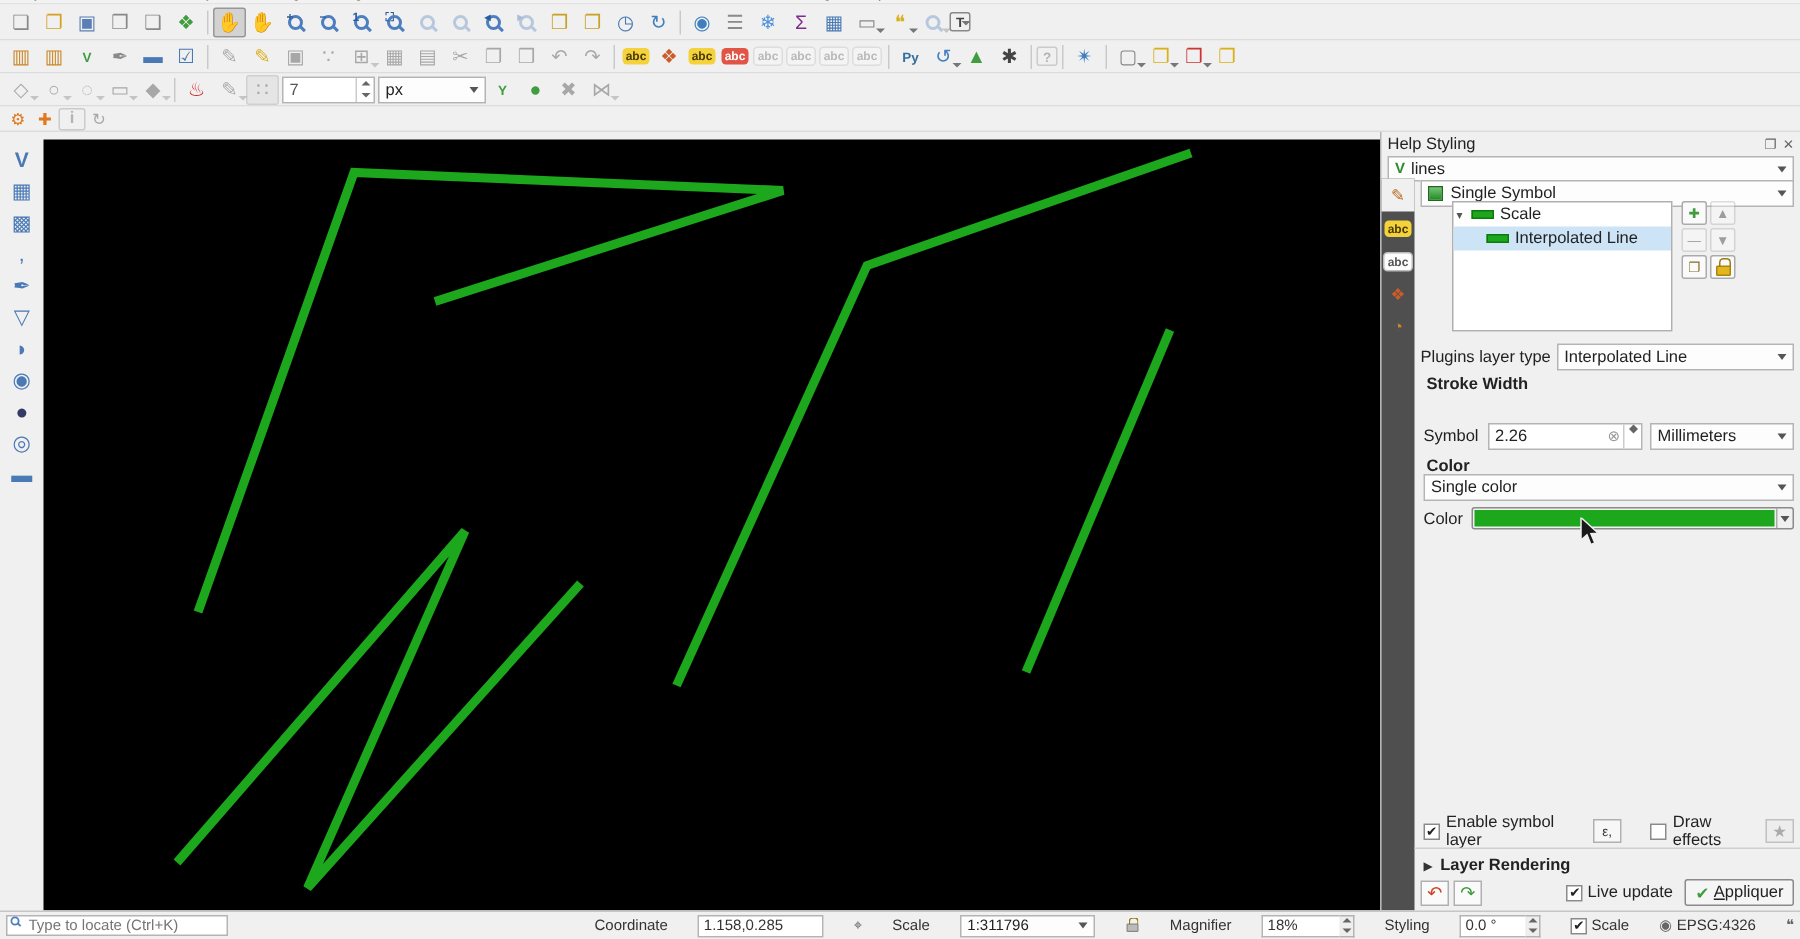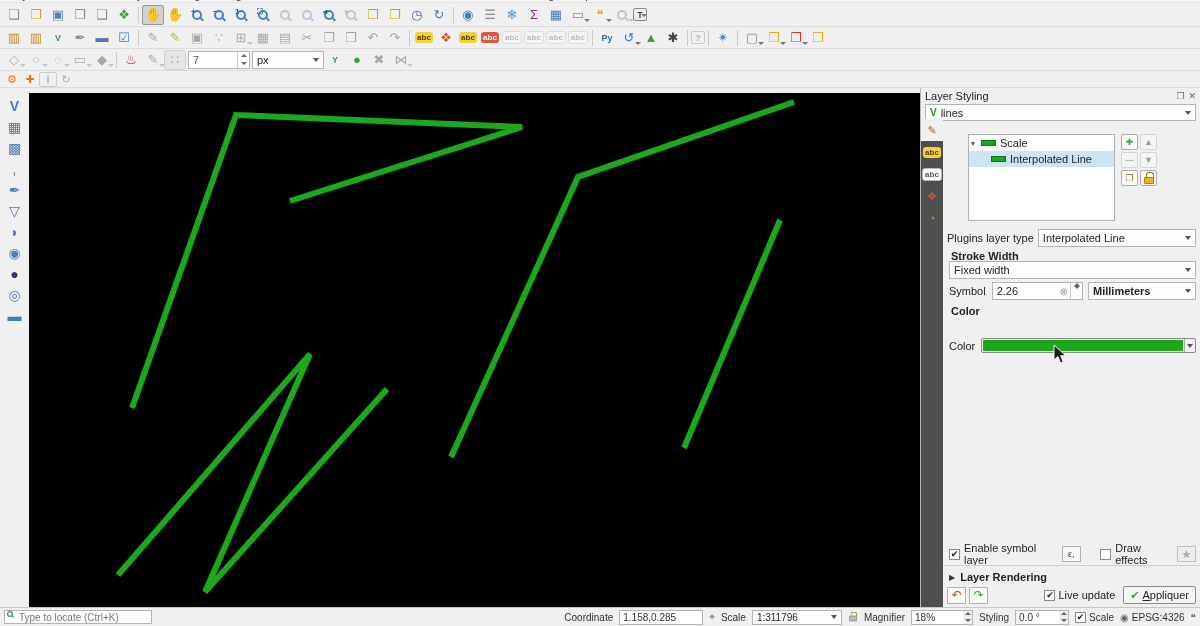--- a/index.html
+++ b/index.html
@@ -92,21 +92,21 @@
   .lbl { color:#222; }
   .bold { font-weight:bold; }
   .slt-row { position:absolute; left:4px; right:4px; top:110px; display:flex; align-items:center; gap:4px; }
   .slt-row .combo { flex:1; }
   .stroke-head { position:absolute; left:8px; top:131px; }
   .fixed-combo { position:absolute; left:6px; right:4px; top:142px; }
   .width-row { position:absolute; left:6px; right:4px; top:163px; display:flex; align-items:center; }
   .wspin { display:flex; align-items:center; flex:1; height:18px; border:1px solid #b4b4b4;
     background:#fff; padding-left:4px; margin-left:6px; }
   .clear-ic { margin-left:auto; color:#999; font-size:10px; padding-right:2px; }
-  .unit-combo { width:108px; margin-left:5px;font-weight:bold; }
+  .unit-combo { width:96px; margin-left:5px; }
   .color-head { position:absolute; left:8px; top:186px; }
   .singlecolor-combo { position:absolute; left:6px; right:4px; top:197px; }
   .colorbtn-row { position:absolute; left:6px; right:4px; top:219px; display:flex; align-items:center; }
   .colorbtn { flex:1; height:15px; margin-left:6px; border:1px solid #8a8a8a; border-radius:2px;
     display:flex; }
   .colorbtn .chip { flex:1; margin:1px; }
   .colorbtn .cdd { width:11px; border-left:1px solid #aaa; display:flex; align-items:center;
     justify-content:center; }
   .cdd i { width:0; height:0; border-left:3px solid transparent; border-right:3px solid transparent;
     border-top:4px solid #555; }
@@ -137,21 +137,21 @@
   .locator { width:148px; height:14px; border:1px solid #b4b4b4; background:#fff; color:#999;
     font-size:10px; padding:0 3px 0 14px; font-family:"Liberation Sans",sans-serif; }
   .loc-wrap { position:relative; }
   .loc-ic { position:absolute; left:3px; top:1px; transform:scale(.6); transform-origin:left top; }
   .sb-box { height:15px; border:1px solid #b4b4b4; background:#fff; display:flex; align-items:center;
     padding:0 3px; }
   .sb-spin { display:flex; align-items:stretch; }
   .sb-spinbtns { width:10px; border:1px solid #b4b4b4; border-left:none; background:#eee;
     display:flex; flex-direction:column; }
   .statusbar .combo { height:15px; font-size:10px;text-align:right; }
-  .sb-right { margin-left:auto; display:flex; align-items:center; gap:6px; }
+  .sb-right { margin-left:auto; display:flex; align-items:center; gap:20px; }
   .gray-ic { color:#666; }
 </style>
 </head>
 <body>
 
 <div class="menubar">
   <div class="menubar-inner">
       <span>Project</span>
       <span>Edit</span>
       <span>View</span>
@@ -342,21 +342,21 @@
     <svg width="891" height="514" xmlns="http://www.w3.org/2000/svg">
         <polyline points="103,315 207,22 493,34 261,108" fill="none" stroke="#1ca71c" stroke-width="6" stroke-linejoin="miter"></polyline>
         <polyline points="89,482 281,261 176,499 358,296" fill="none" stroke="#1ca71c" stroke-width="6" stroke-linejoin="miter"></polyline>
         <polyline points="422,364 549,84 765,9" fill="none" stroke="#1ca71c" stroke-width="6" stroke-linejoin="miter"></polyline>
         <polyline points="655,355 751,127" fill="none" stroke="#1ca71c" stroke-width="6" stroke-linejoin="miter"></polyline>
       </svg>
   </div>
 
   <div class="styling-panel">
     <div class="panel-title">
-      <span>Layer Styling</span>
+      <span>Help Styling</span>
       <span class="ticons">
         <span>❐</span>
         <span>✕</span>
       </span>
     </div>
     <div class="panel-row">
       <div class="combo layer-combo">
         <span class="lyr-ic">V</span>
         <span>lines</span>
         <span class="arrow"></span>
@@ -369,20 +369,27 @@
           <span class="abc">abc</span>
         </span>
         <span class="tab">
           <span class="abc white">abc</span>
         </span>
         <span class="tab" style="color: rgb(204, 92, 42);">❖</span>
         <span class="tab" style="color: rgb(201, 136, 42);">◔</span>
       </div>
 
     <div class="panel-content">
+      <div style="position:absolute;left:4px;right:4px;top:1px;">
+        <div class="combo">
+          <span style="width:10px;height:10px;background:linear-gradient(#74c476,#238b23);margin-right:5px;border:1px solid #1c6b1c;"></span>
+          <span>Single Symbol</span>
+          <span class="arrow"></span>
+        </div>
+      </div>
 
       <div class="symtree">
         <div class="tree-row">
           <span class="expander">▾</span>
           <span class="swatch"></span>
           <span>Scale</span>
         </div>
         <div class="tree-row child sel">
           <span class="swatch"></span>
           <span>Interpolated Line</span>
@@ -401,41 +408,41 @@
 
       <div class="slt-row">
         <span class="lbl">Plugins layer type</span>
         <span class="combo">
           <span>Interpolated Line</span>
           <span class="arrow"></span>
         </span>
       </div>
 
       <div class="stroke-head bold">Stroke Width</div>
-      <div class="combo fixed-combo">
-        <span>Fixed width</span>
-        <span class="arrow"></span>
-      </div>
       <div class="width-row">
         <span class="lbl">Symbol</span>
         <span class="wspin">
           <span>2.26</span>
           <span class="clear-ic">⊗</span>
           <span class="spinbtns" style="width:12px;height:16px;border-left:1px solid #ccc;">
               <i class="up"></i>
               <i class="dn"></i>
             </span>
         </span>
         <span class="combo unit-combo">
           <span>Millimeters</span>
           <span class="arrow"></span>
         </span>
       </div>
 
       <div class="color-head bold">Color</div>
+      <div class="combo singlecolor-combo">
+        <span>Single color</span>
+        <span class="arrow"></span>
+      </div>
       <div class="colorbtn-row">
         <span class="lbl">Color</span>
         <span class="colorbtn">
           <span class="chip" style="background: rgb(28, 167, 28);"></span>
           <span class="cdd">
               <i></i>
             </span>
         </span>
       </div>
 

